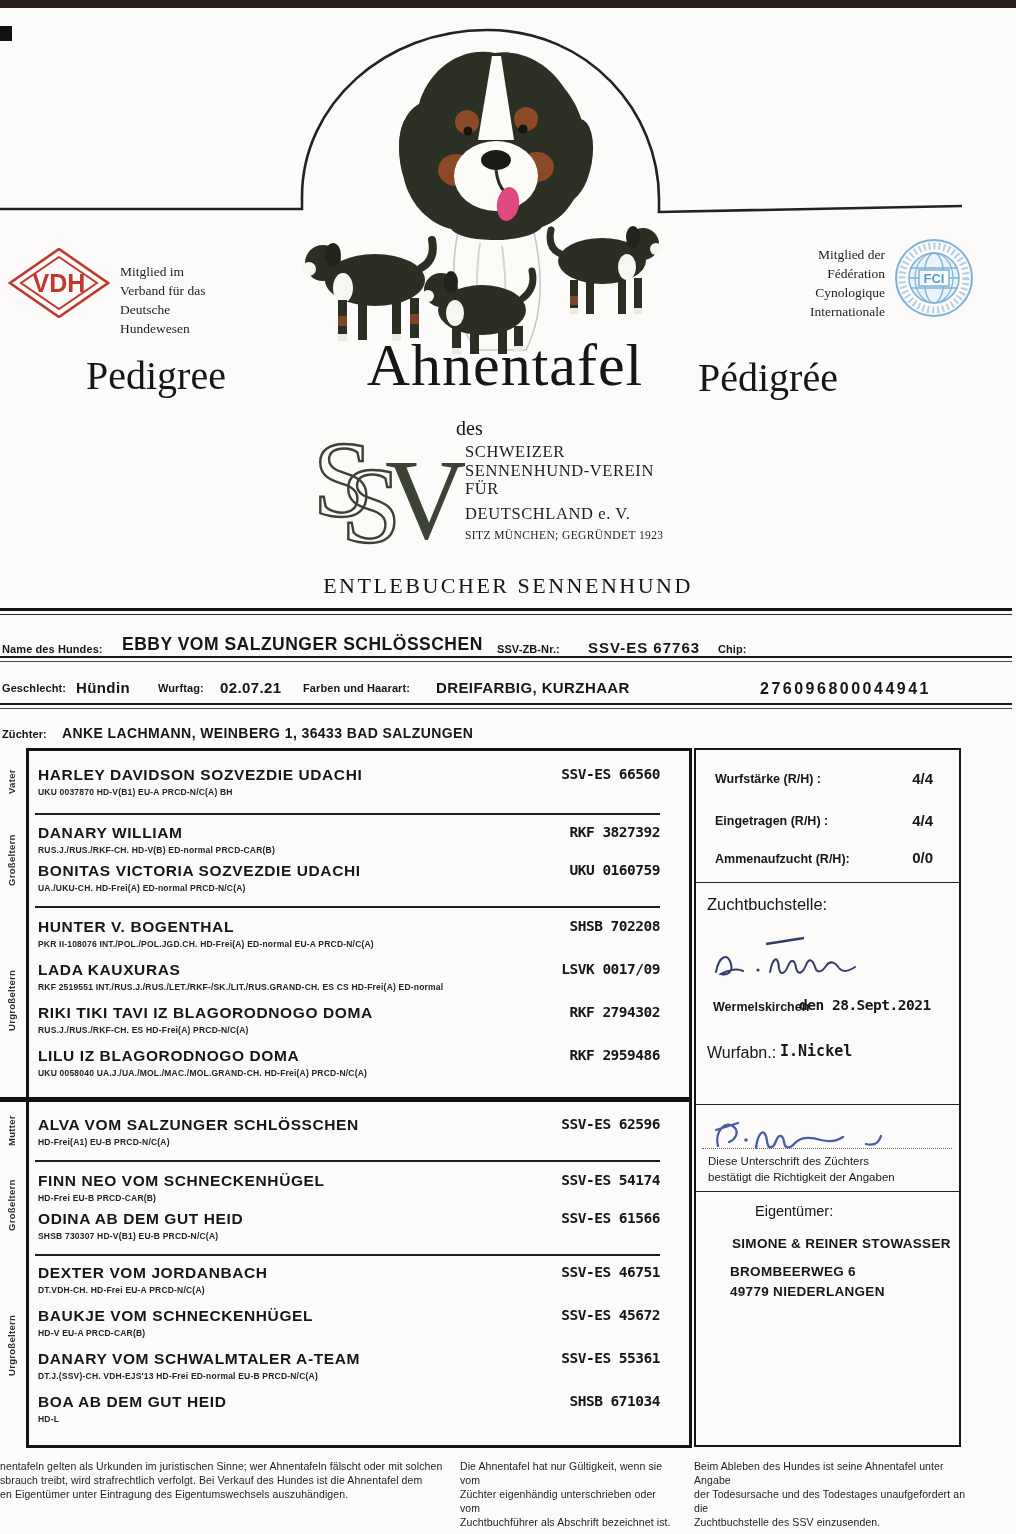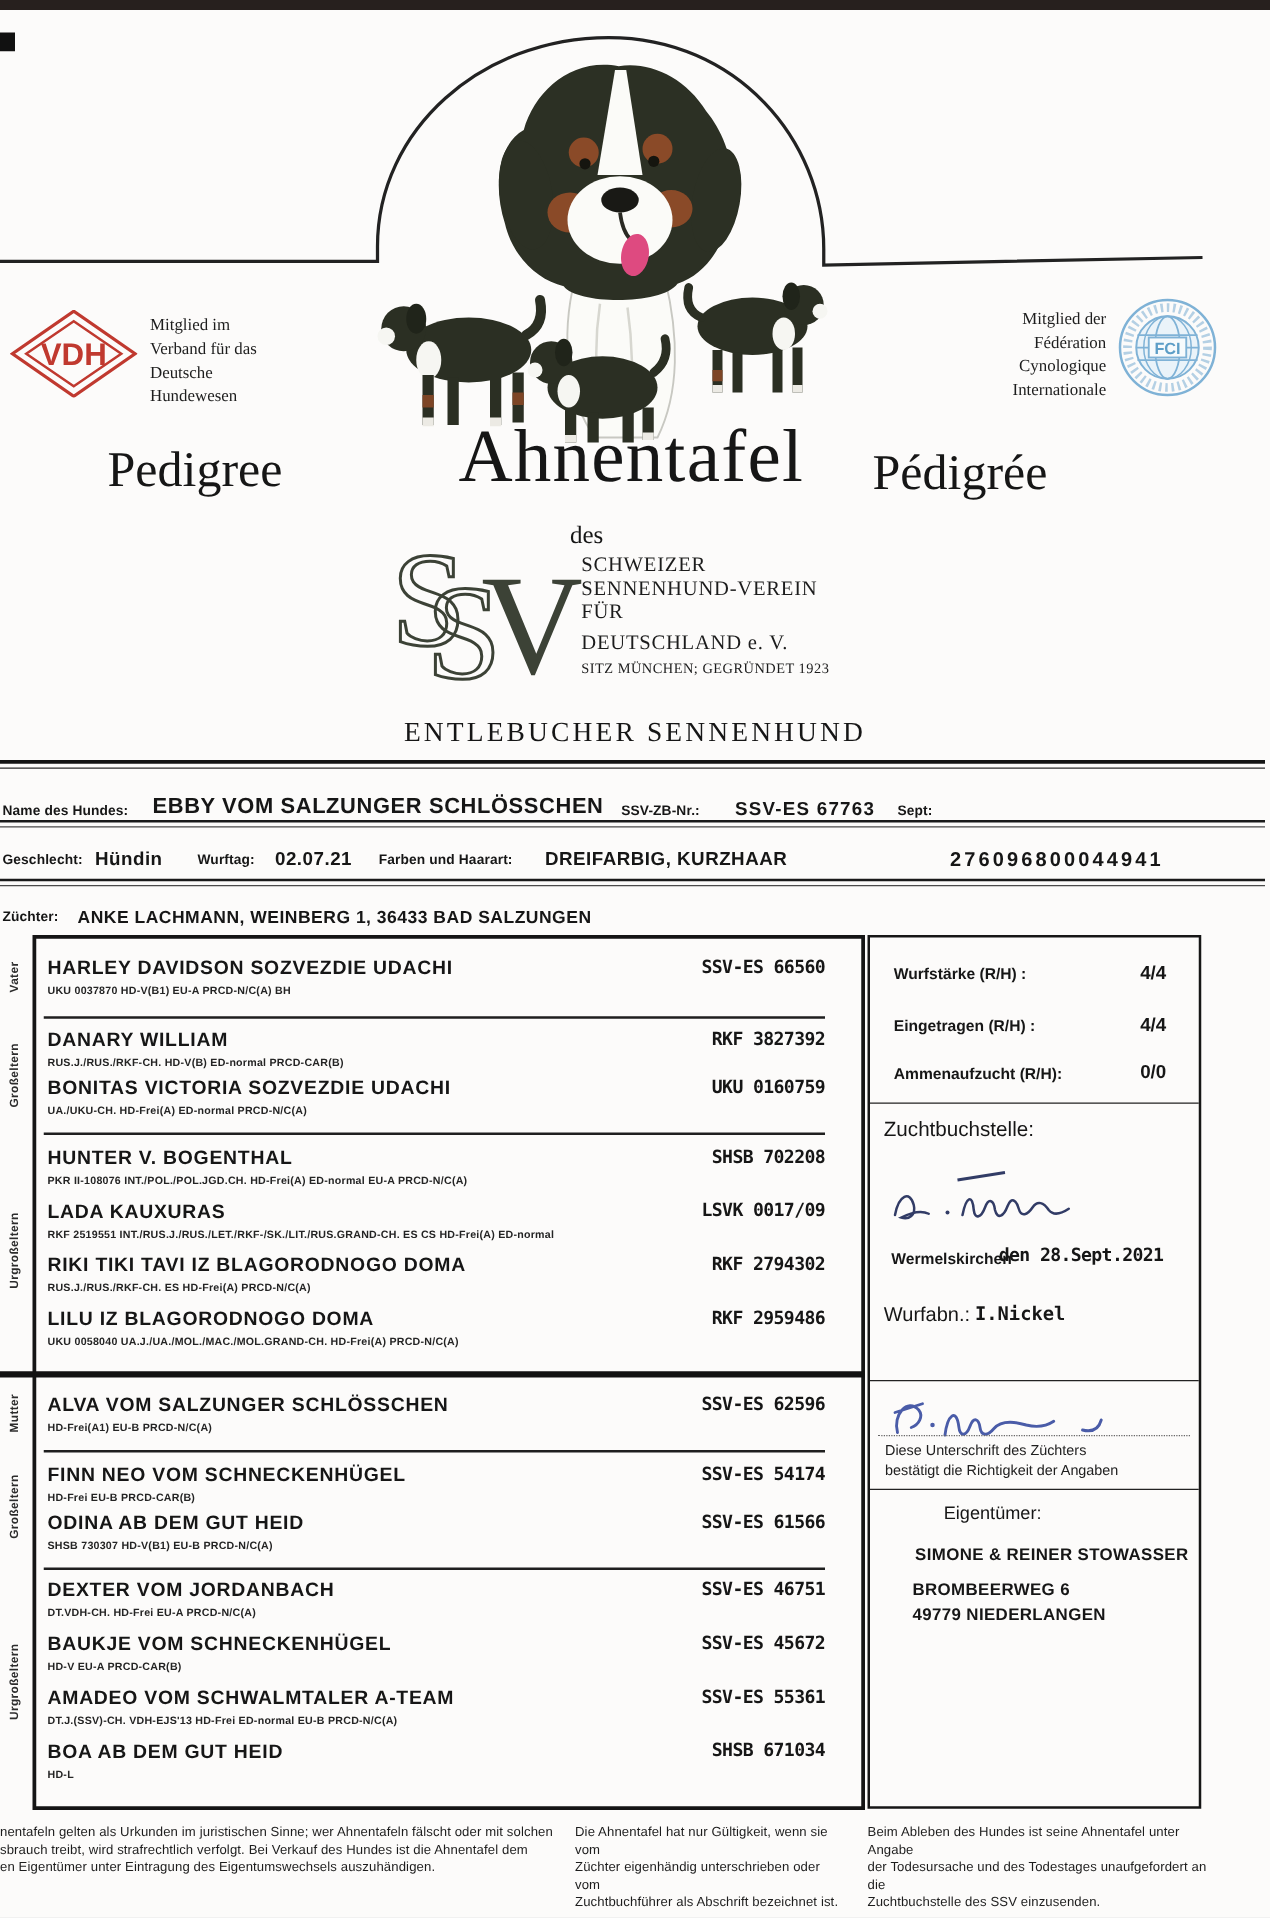--- a/index.html
+++ b/index.html
@@ -116,21 +116,21 @@
       <rect x="234" y="328" width="9" height="6" fill="#eceae4"></rect>
       <path d="M243,280 q13,-10 9,-27" fill="none" stroke="#2b2f23" stroke-width="7" stroke-linecap="round"></path>
     </g>
   </svg>
 
   <svg class="abs" style="left:8px;top:248px;" width="102" height="70" viewBox="0 0 102 70">
     <polygon points="51,1 100,35 51,69 2,35" fill="none" stroke="#c0392f" stroke-width="2.6"></polygon>
     <polygon points="51,9 89,35 51,61 13,35" fill="none" stroke="#c0392f" stroke-width="2"></polygon>
     <text x="51" y="44" text-anchor="middle" font-family="Liberation Sans, sans-serif" font-size="25" font-weight="bold" fill="#c0392f">VDH</text>
   </svg>
-  <div class="abs serif" style="left:120px;top:250px;font-size:13.5px;line-height:19px;color:#1d1d1d;">
+  <div class="abs serif" style="left:120px;top:262px;font-size:13.5px;line-height:19px;color:#1d1d1d;">
     <div>Mitglied im</div>
     <div>Verband für das</div>
     <div>Deutsche</div>
     <div>Hundewesen</div>
   </div>
 
   <div class="abs serif" style="left:760px;top:245px;width:125px;font-size:13.5px;line-height:19px;text-align:right;color:#1d1d1d;">
     <div>Mitglied der</div>
     <div>Fédération</div>
     <div>Cynologique</div>
@@ -169,21 +169,21 @@
   </div>
 
   <div class="abs serif" style="left:0;top:573px;width:1016px;text-align:center;font-size:22px;letter-spacing:2.5px;">ENTLEBUCHER SENNENHUND</div>
 
   <div class="abs rule-thick" style="left:0;top:608px;width:1012px;"></div>
 
   <span class="abs fld-lbl" style="left:2px;top:643px;">Name des Hundes:</span>
   <span class="abs" style="left:122px;top:634px;font-weight:bold;font-size:17.5px;letter-spacing:0.5px;">EBBY VOM SALZUNGER SCHLÖSSCHEN</span>
   <span class="abs fld-lbl" style="left:497px;top:643px;">SSV-ZB-Nr.:</span>
   <span class="abs fld-val" style="left:588px;top:639px;letter-spacing:1px;">SSV-ES 67763</span>
-  <span class="abs fld-lbl" style="left:718px;top:643px;">Sept:</span>
+  <span class="abs fld-lbl" style="left:718px;top:643px;">Chip:</span>
   <span class="abs fld-val" style="left:760px;top:640px;font-size:16px;letter-spacing:2.5px;margin-top:40px;">276096800044941</span>
 
   <div class="abs rule-double" style="left:0;top:656px;width:1012px;"></div>
 
   <span class="abs fld-lbl" style="left:2px;top:682px;">Geschlecht:</span>
   <span class="abs fld-val" style="left:76px;top:679px;">Hündin</span>
   <span class="abs fld-lbl" style="left:158px;top:682px;">Wurftag:</span>
   <span class="abs fld-val" style="left:220px;top:679px;">02.07.21</span>
   <span class="abs fld-lbl" style="left:303px;top:682px;">Farben und Haarart:</span>
   <span class="abs fld-val" style="left:436px;top:679px;">DREIFARBIG, KURZHAAR</span>
@@ -263,21 +263,21 @@
     <div class="pname">DEXTER VOM JORDANBACH</div>
       <div class="psub">DT.VDH-CH.  HD-Frei  EU-A  PRCD-N/C(A)</div>
     <div class="preg">SSV-ES 46751</div>
   </div>
   <div class="prow" style="top:1307px;">
     <div class="pname">BAUKJE VOM SCHNECKENHÜGEL</div>
       <div class="psub">HD-V  EU-A  PRCD-CAR(B)</div>
     <div class="preg">SSV-ES 45672</div>
   </div>
   <div class="prow" style="top:1350px;">
-    <div class="pname">AMADEO VOM SCHWALMTALER A-TEAM</div>
+    <div class="pname">DANARY VOM SCHWALMTALER A-TEAM</div>
       <div class="psub">DT.J.(SSV)-CH. VDH-EJS'13  HD-Frei  ED-normal  EU-B  PRCD-N/C(A)</div>
     <div class="preg">SSV-ES 55361</div>
   </div>
   <div class="prow" style="top:1393px;">
     <div class="pname">BOA AB DEM GUT HEID</div>
       <div class="psub">HD-L</div>
     <div class="preg">SHSB 671034</div>
   </div>
 
   <div class="abs panel" style="left:694px;top:748px;width:263px;height:695px;">

